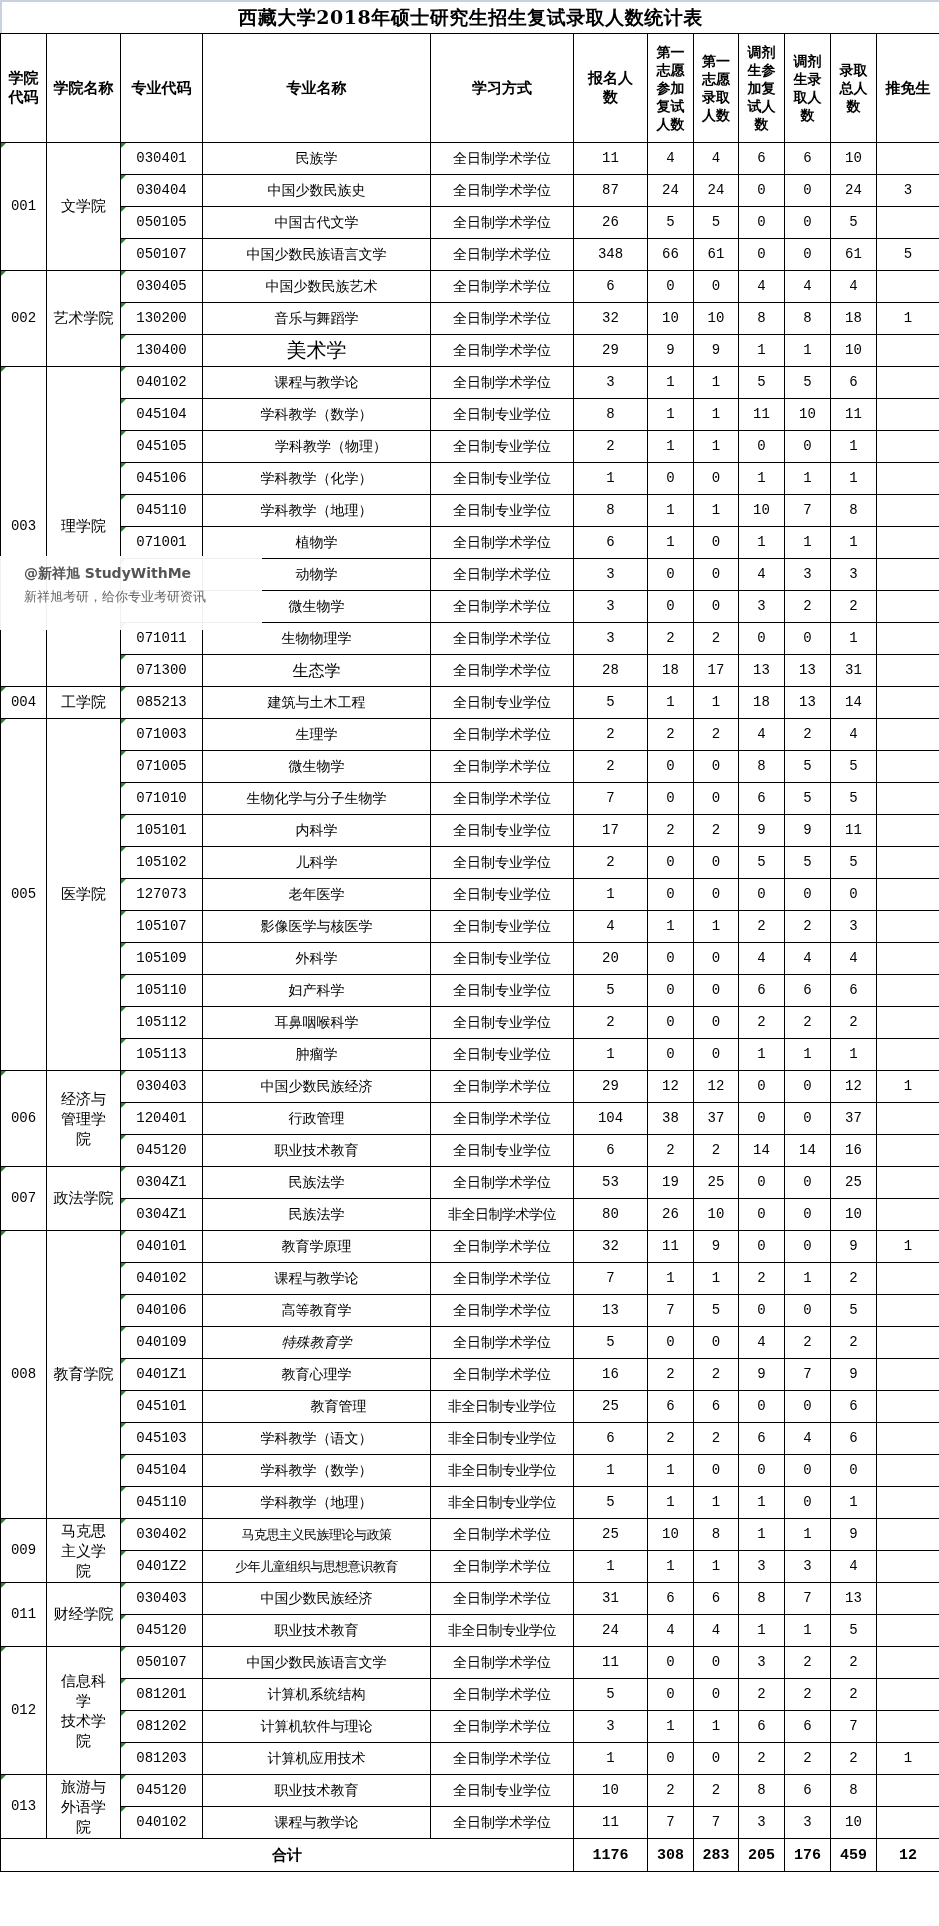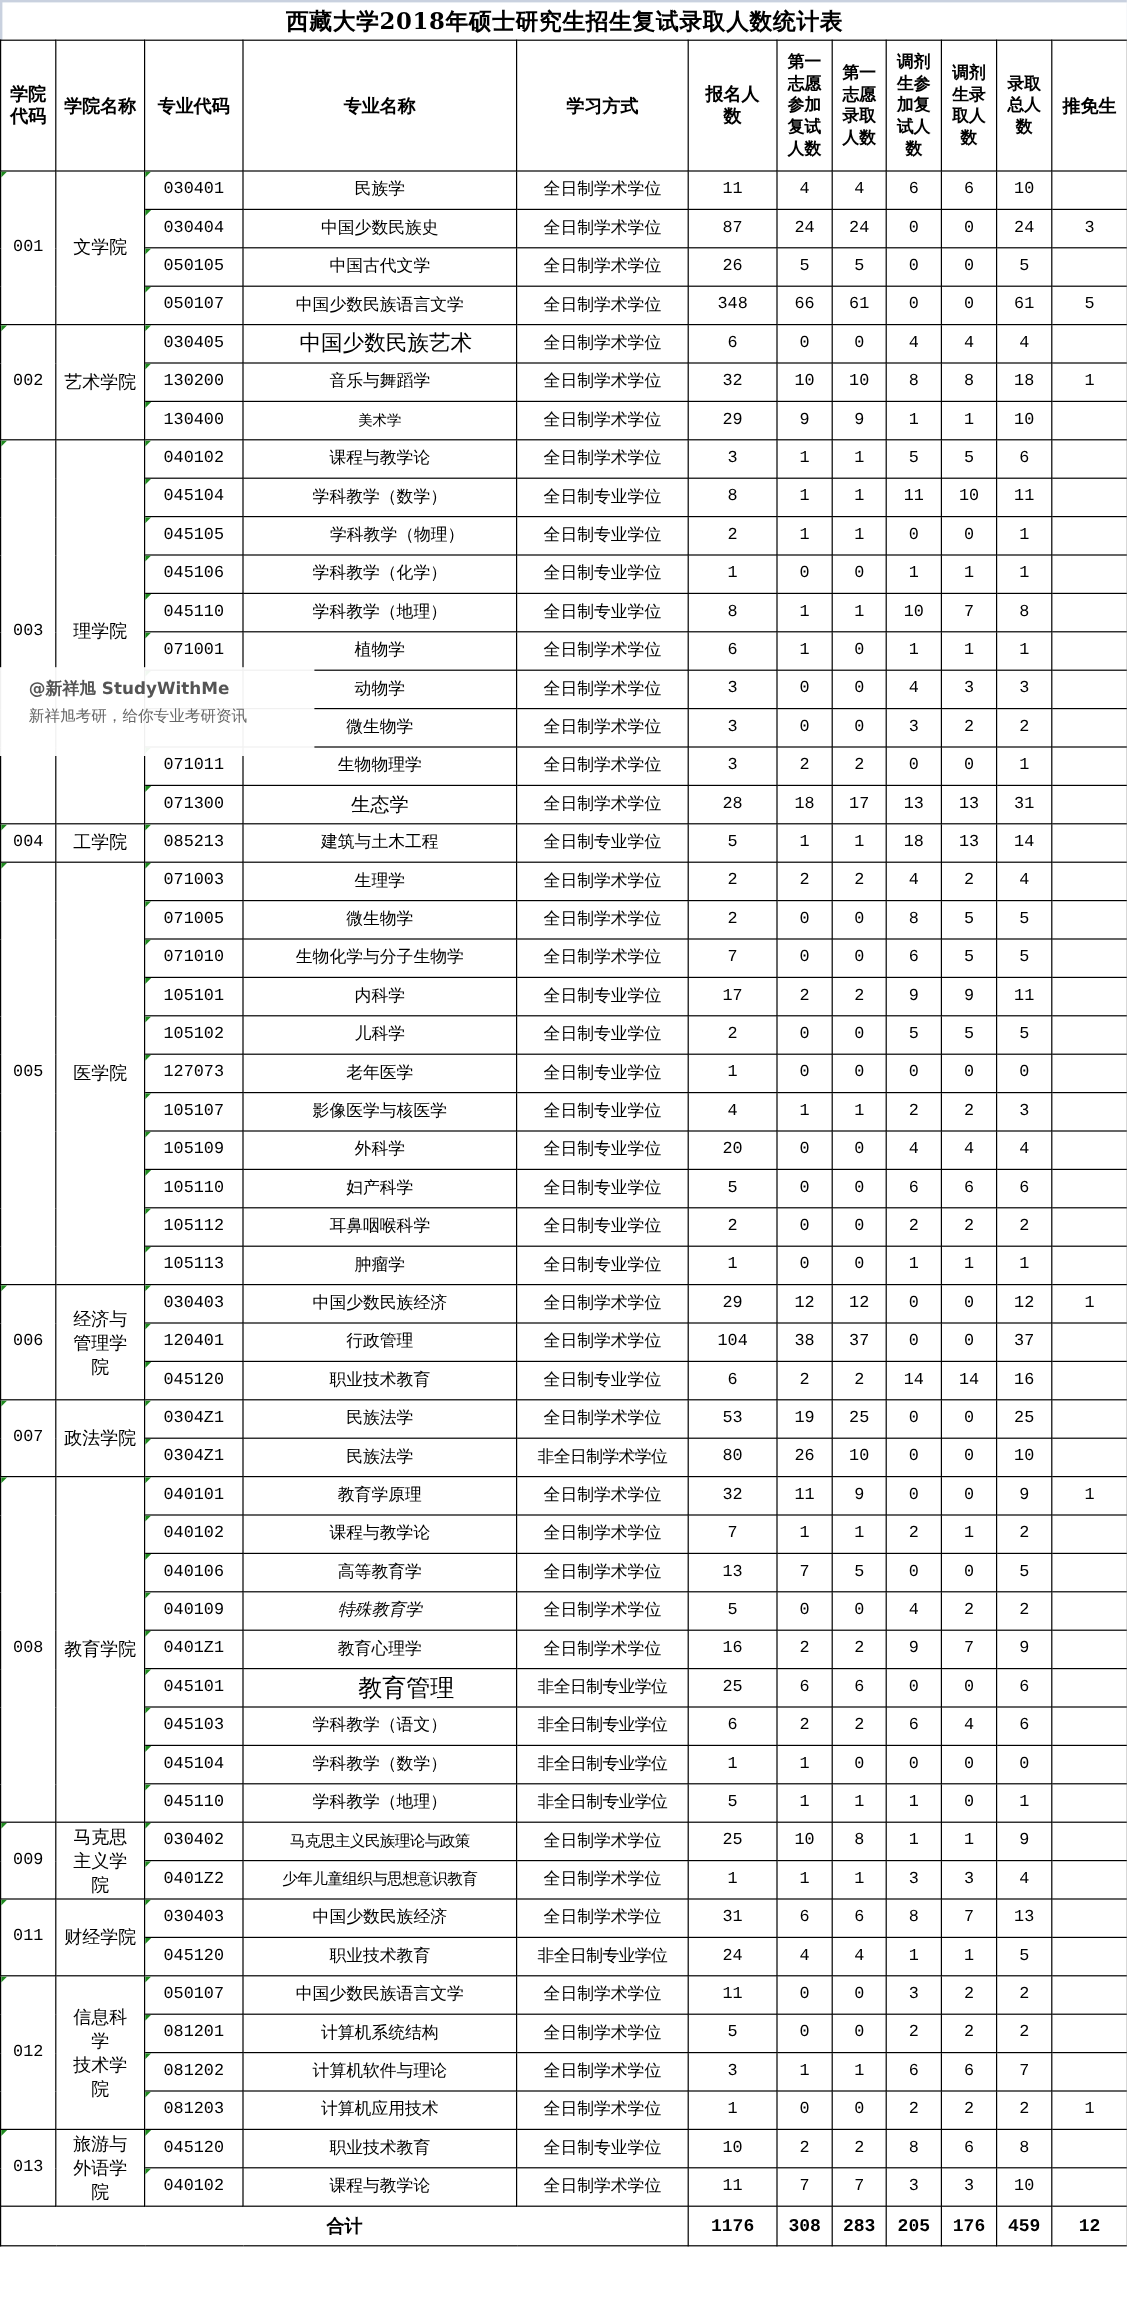--- a/index.html
+++ b/index.html
@@ -125,21 +125,21 @@
         <td class="num">61</td>
         <td class="num">0</td>
         <td class="num">0</td>
         <td class="num">61</td>
         <td class="num">5</td>
       </tr>
       <tr>
         <td rowspan="3" class="num mark">002</td>
         <td rowspan="3" style="white-space: pre-line; font-size: 15px;">艺术学院</td>
         <td class="code mark">030405</td>
-        <td class="" style="font-size: 18px; padding-left: 10px;">中国少数民族艺术</td>
+        <td class="" style="font-size: 14px; padding-left: 10px;">中国少数民族艺术</td>
         <td class="" style="font-size: 14px;">全日制学术学位</td>
         <td class="num">6</td>
         <td class="num">0</td>
         <td class="num">0</td>
         <td class="num">4</td>
         <td class="num">4</td>
         <td class="num">4</td>
         <td class="num"></td>
       </tr>
       <tr>
@@ -149,21 +149,21 @@
         <td class="num">32</td>
         <td class="num">10</td>
         <td class="num">10</td>
         <td class="num">8</td>
         <td class="num">8</td>
         <td class="num">18</td>
         <td class="num">1</td>
       </tr>
       <tr>
         <td class="code mark">130400</td>
-        <td class="" style="font-size: 12px;">美术学</td>
+        <td class="" style="font-size: 20px;">美术学</td>
         <td class="" style="font-size: 14px;">全日制学术学位</td>
         <td class="num">29</td>
         <td class="num">9</td>
         <td class="num">9</td>
         <td class="num">1</td>
         <td class="num">1</td>
         <td class="num">10</td>
         <td class="num"></td>
       </tr>
       <tr>
@@ -559,21 +559,21 @@
         <td class="num">16</td>
         <td class="num">2</td>
         <td class="num">2</td>
         <td class="num">9</td>
         <td class="num">7</td>
         <td class="num">9</td>
         <td class="num"></td>
       </tr>
       <tr>
         <td class="code mark">045101</td>
-        <td class="" style="font-size: 20px; padding-left: 44px;">教育管理</td>
+        <td class="" style="font-size: 14px; padding-left: 44px;">教育管理</td>
         <td class="" style="font-size: 14px; letter-spacing: -0.5px;">非全日制专业学位</td>
         <td class="num">25</td>
         <td class="num">6</td>
         <td class="num">6</td>
         <td class="num">0</td>
         <td class="num">0</td>
         <td class="num">6</td>
         <td class="num"></td>
       </tr>
       <tr>

